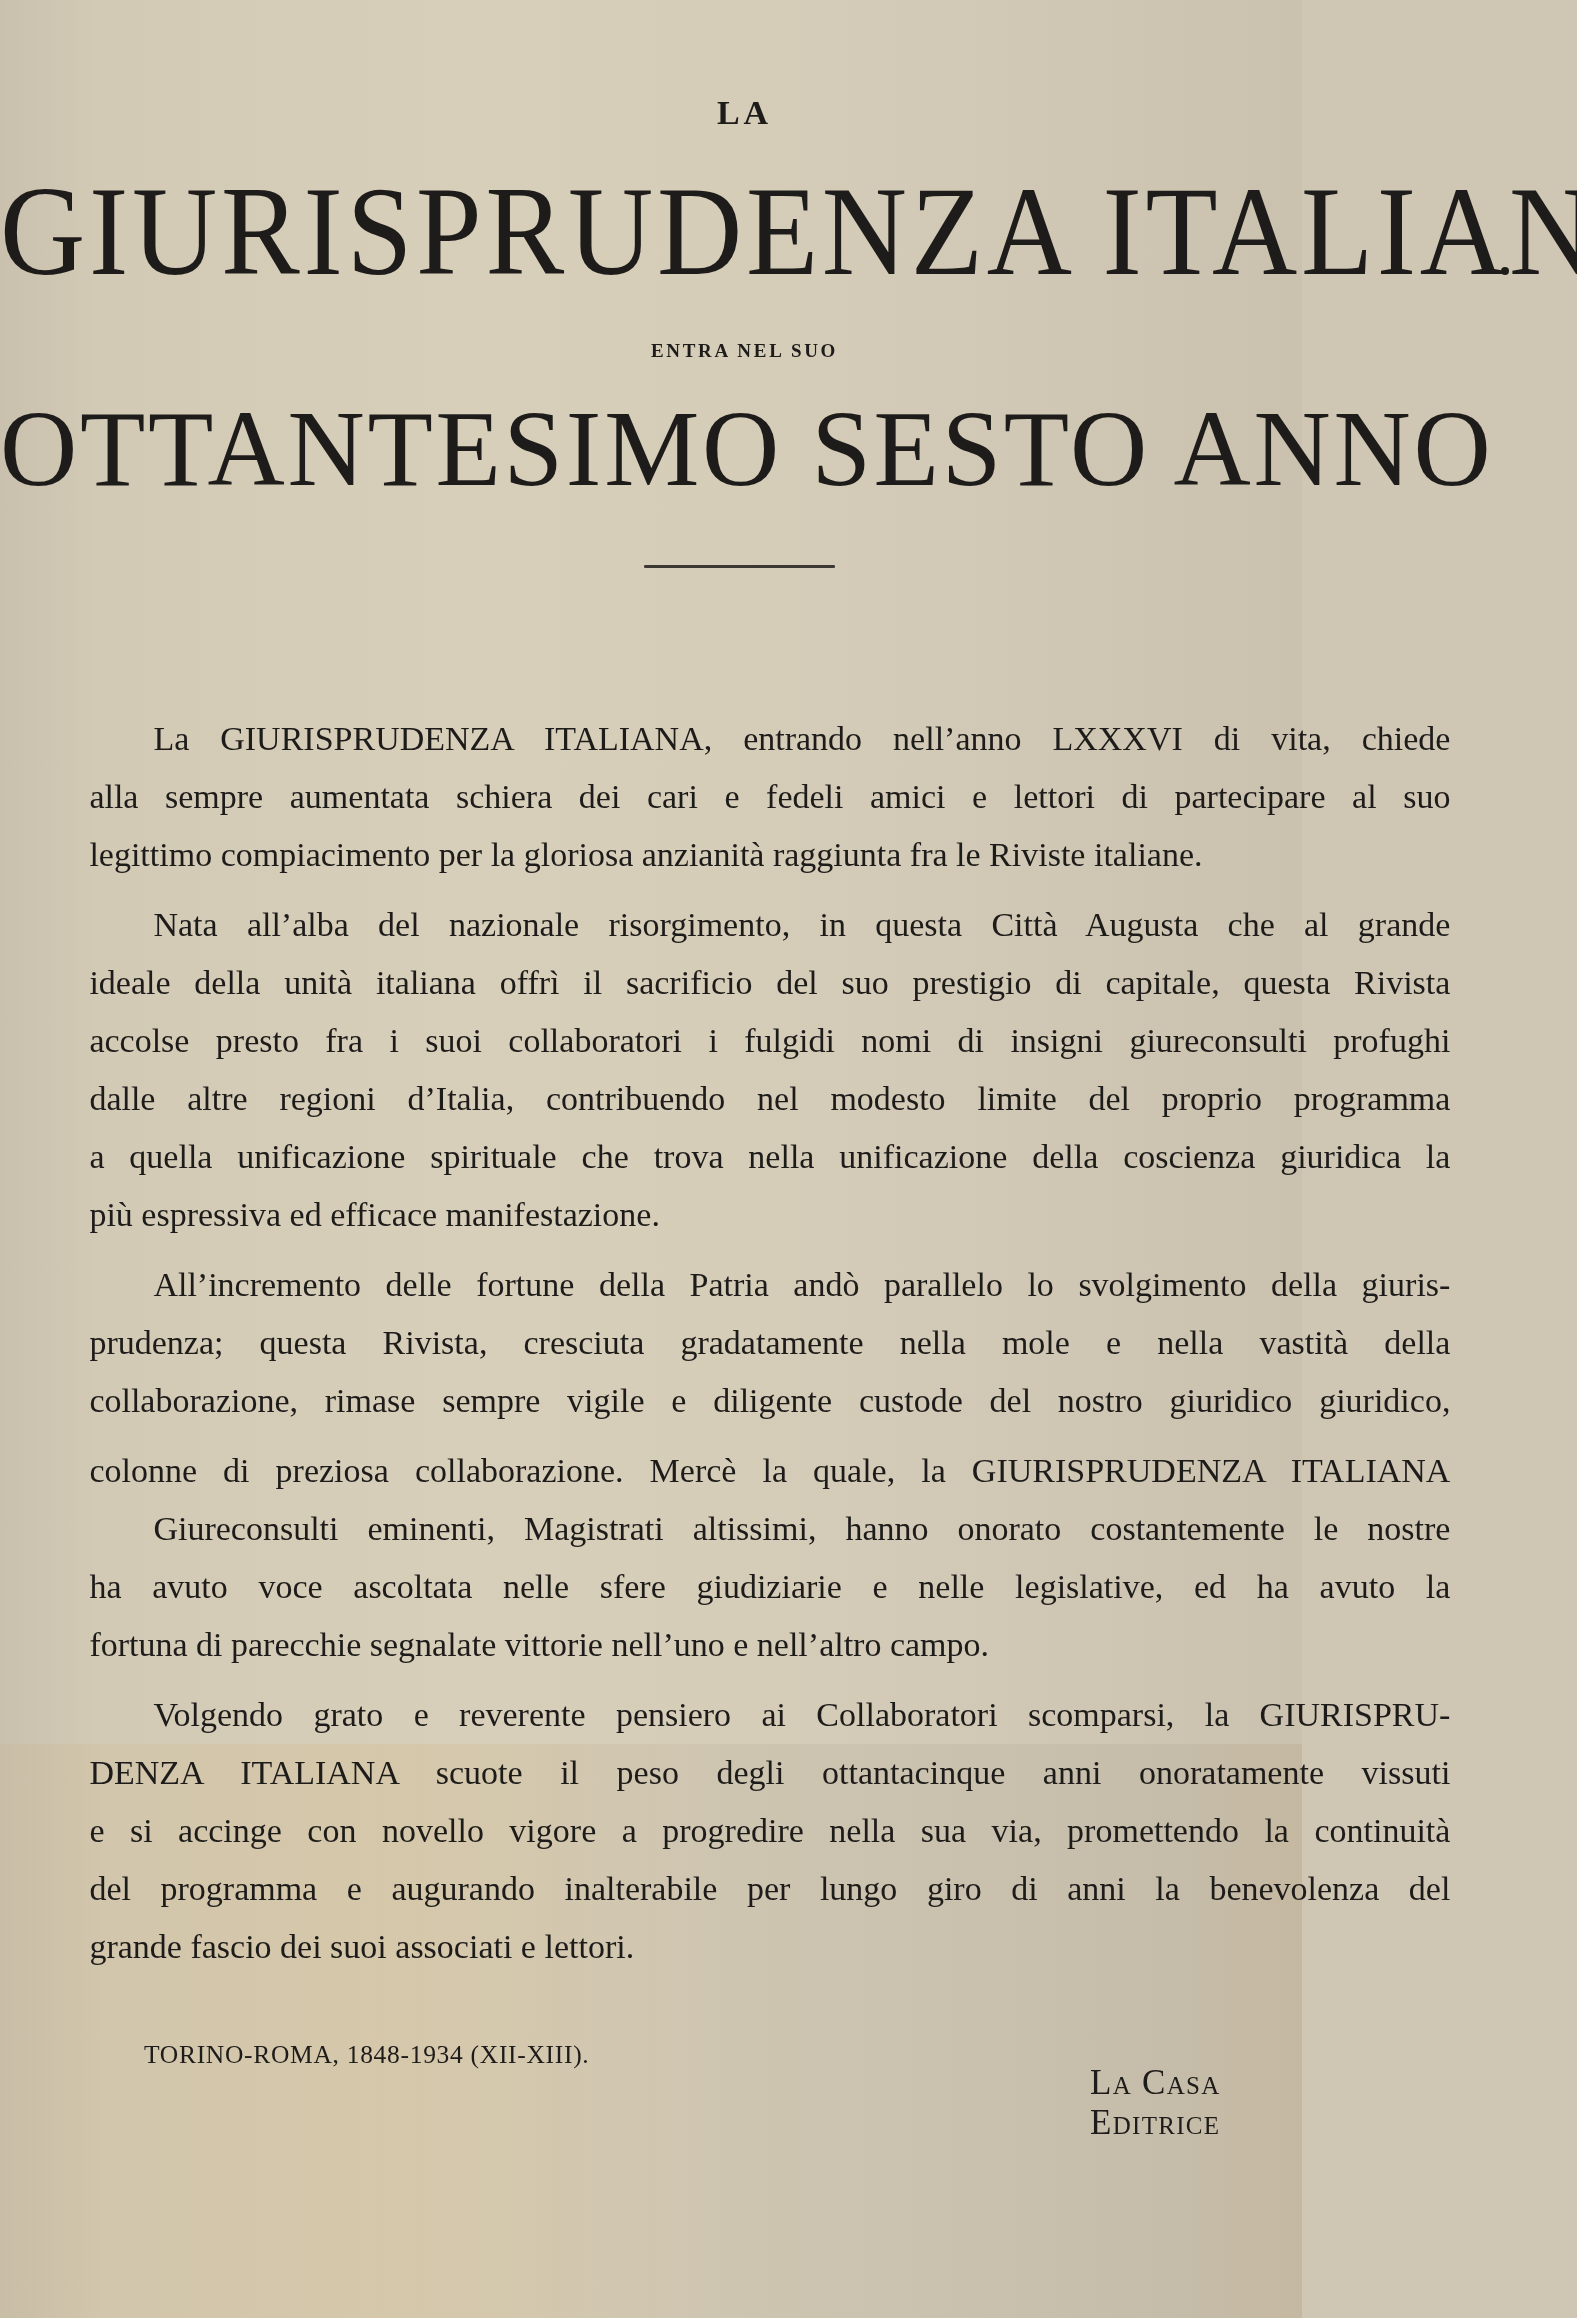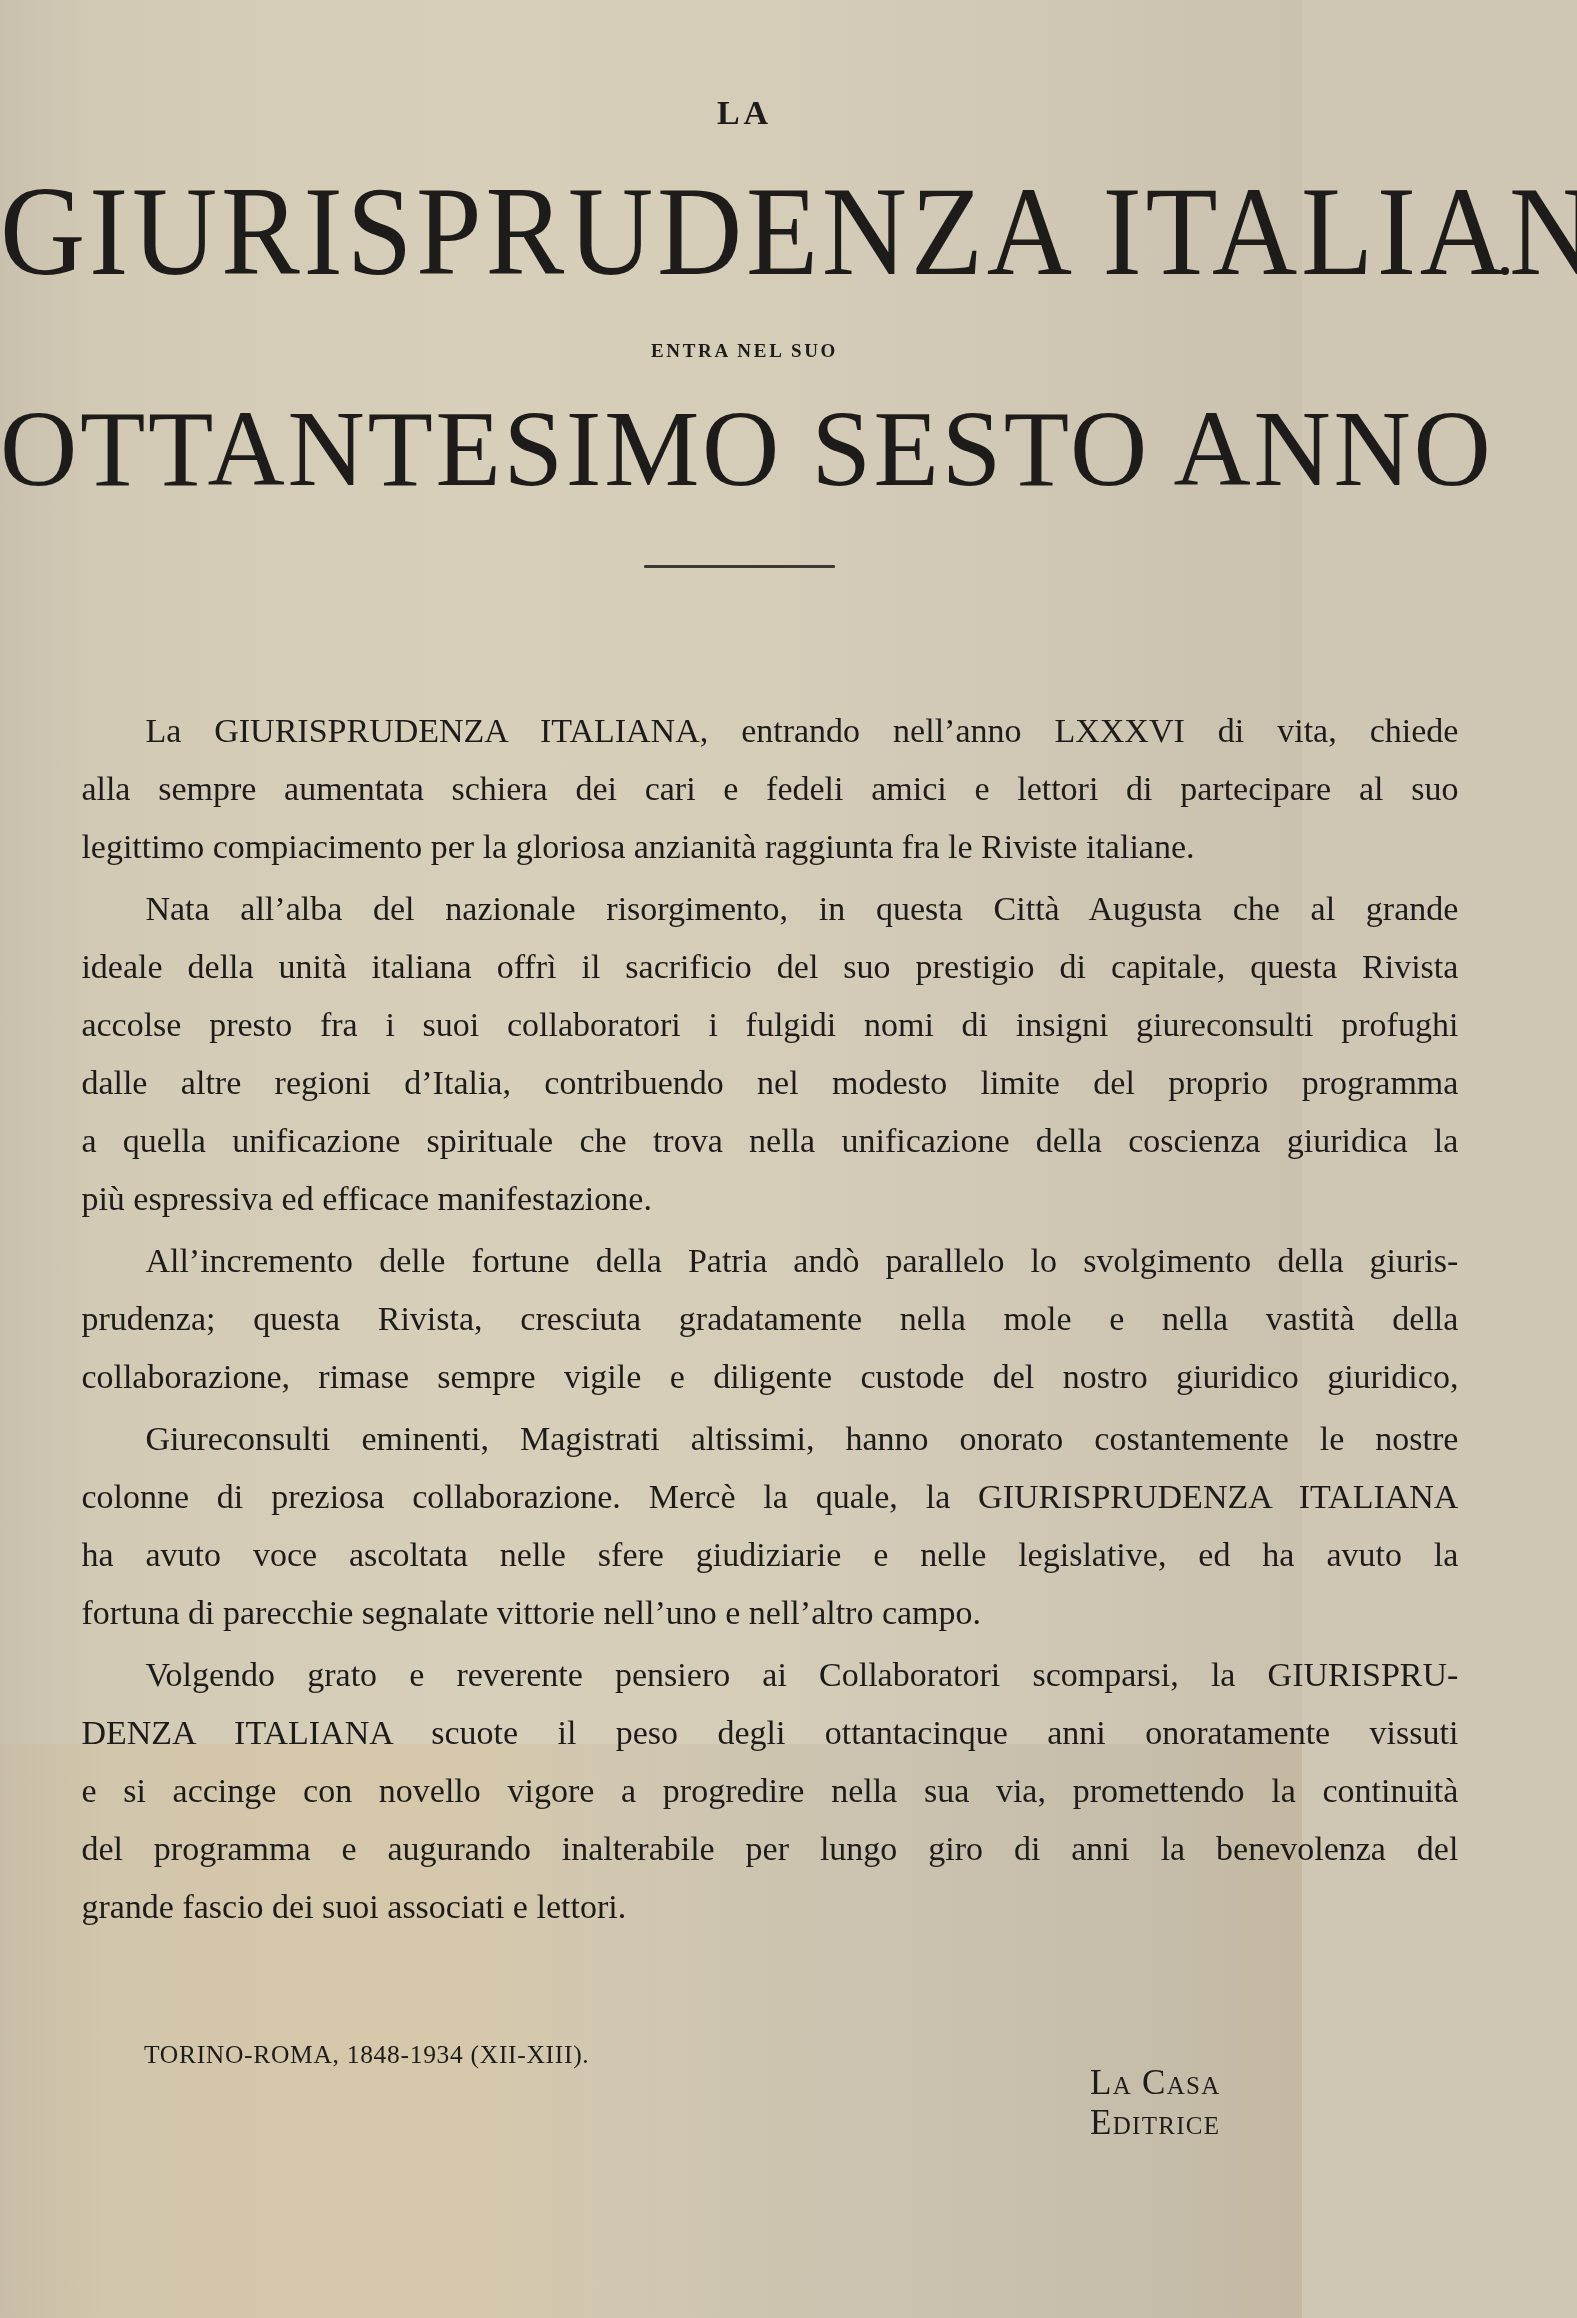--- a/index.html
+++ b/index.html
@@ -40,21 +40,21 @@
     line-height: 1; white-space: nowrap;
   }
   .divider {
     position: absolute; left: 644px; top: 565px; width: 191px; height: 2.7px;
     background: #3c3935; border-radius: 1.3px;
   }
   .body-text {
     position: absolute; left: 13.4px; top: 698px; width: 1449px;
     font-size: 34px; line-height: 58px; text-align: justify;
   }
-  .body-text p { margin: 4px; text-indent: 64px; }
+  .body-text p { margin: 12px; text-indent: 64px; }
   .body-text .line { display: block; text-align: justify; text-align-last: justify; white-space: nowrap; }
   .body-text .line.last { text-align-last: left; }
   .body-text .line.first { padding-left: 64px; }
   .footer-left {
     position: absolute; left: 144px; top: 2040px; font-size: 25.5px; letter-spacing: 0.7px;
   }
   .footer-right {
     position: absolute; left: 1090px; top: 2063px; font-size: 35px; letter-spacing: 1.3px;
     font-variant: small-caps;
   }
@@ -86,22 +86,22 @@
       <span class="line">dalle altre regioni d’Italia, contribuendo nel modesto limite del proprio programma</span>
       <span class="line">a quella unificazione spirituale che trova nella unificazione della coscienza giuridica la</span>
       <span class="line last">più espressiva ed efficace manifestazione.</span>
     </p>
     <p>
       <span class="line first">All’incremento delle fortune della Patria andò parallelo lo svolgimento della giuris-</span>
       <span class="line">prudenza; questa Rivista, cresciuta gradatamente nella mole e nella vastità della</span>
       <span class="line">collaborazione, rimase sempre vigile e diligente custode del nostro giuridico giuridico,</span>
     </p>
     <p>
+      <span class="line">colonne di preziosa collaborazione. Mercè la quale, la GIURISPRUDENZA ITALIANA</span>
       <span class="line first">Giureconsulti eminenti, Magistrati altissimi, hanno onorato costantemente le nostre</span>
-      <span class="line">colonne di preziosa collaborazione. Mercè la quale, la GIURISPRUDENZA ITALIANA</span>
       <span class="line">ha avuto voce ascoltata nelle sfere giudiziarie e nelle legislative, ed ha avuto la</span>
       <span class="line last">fortuna di parecchie segnalate vittorie nell’uno e nell’altro campo.</span>
     </p>
     <p>
       <span class="line first">Volgendo grato e reverente pensiero ai Collaboratori scomparsi, la GIURISPRU-</span>
       <span class="line">DENZA ITALIANA scuote il peso degli ottantacinque anni onoratamente vissuti</span>
       <span class="line">e si accinge con novello vigore a progredire nella sua via, promettendo la continuità</span>
       <span class="line">del programma e augurando inalterabile per lungo giro di anni la benevolenza del</span>
       <span class="line last">grande fascio dei suoi associati e lettori.</span>
     </p>

